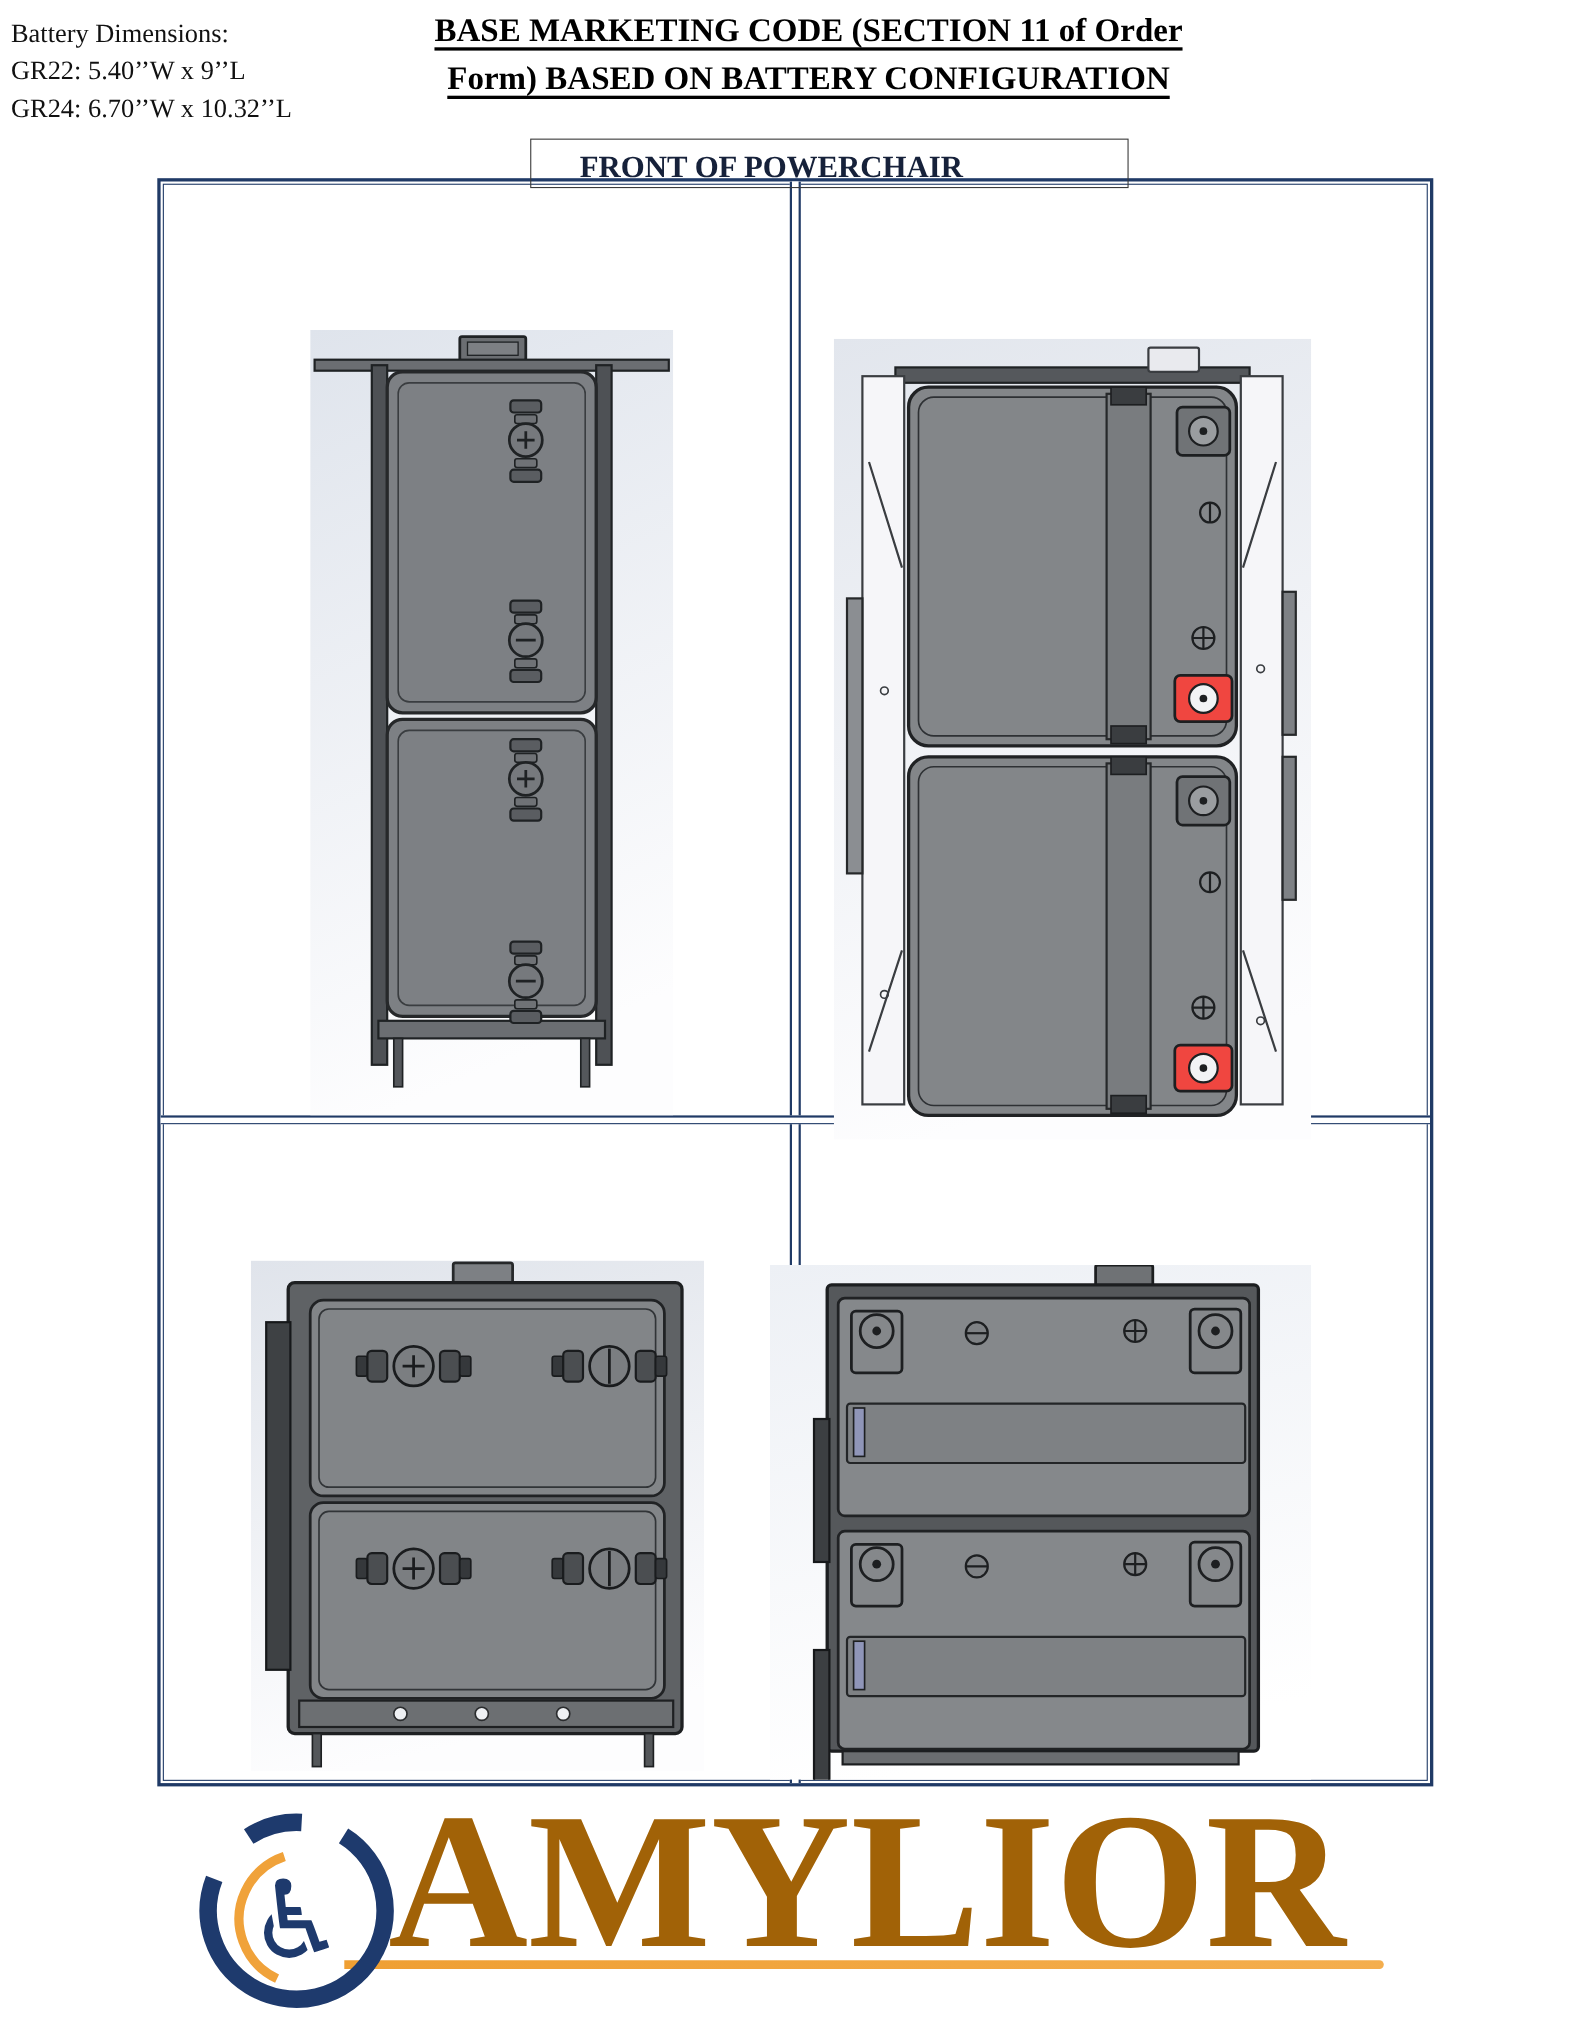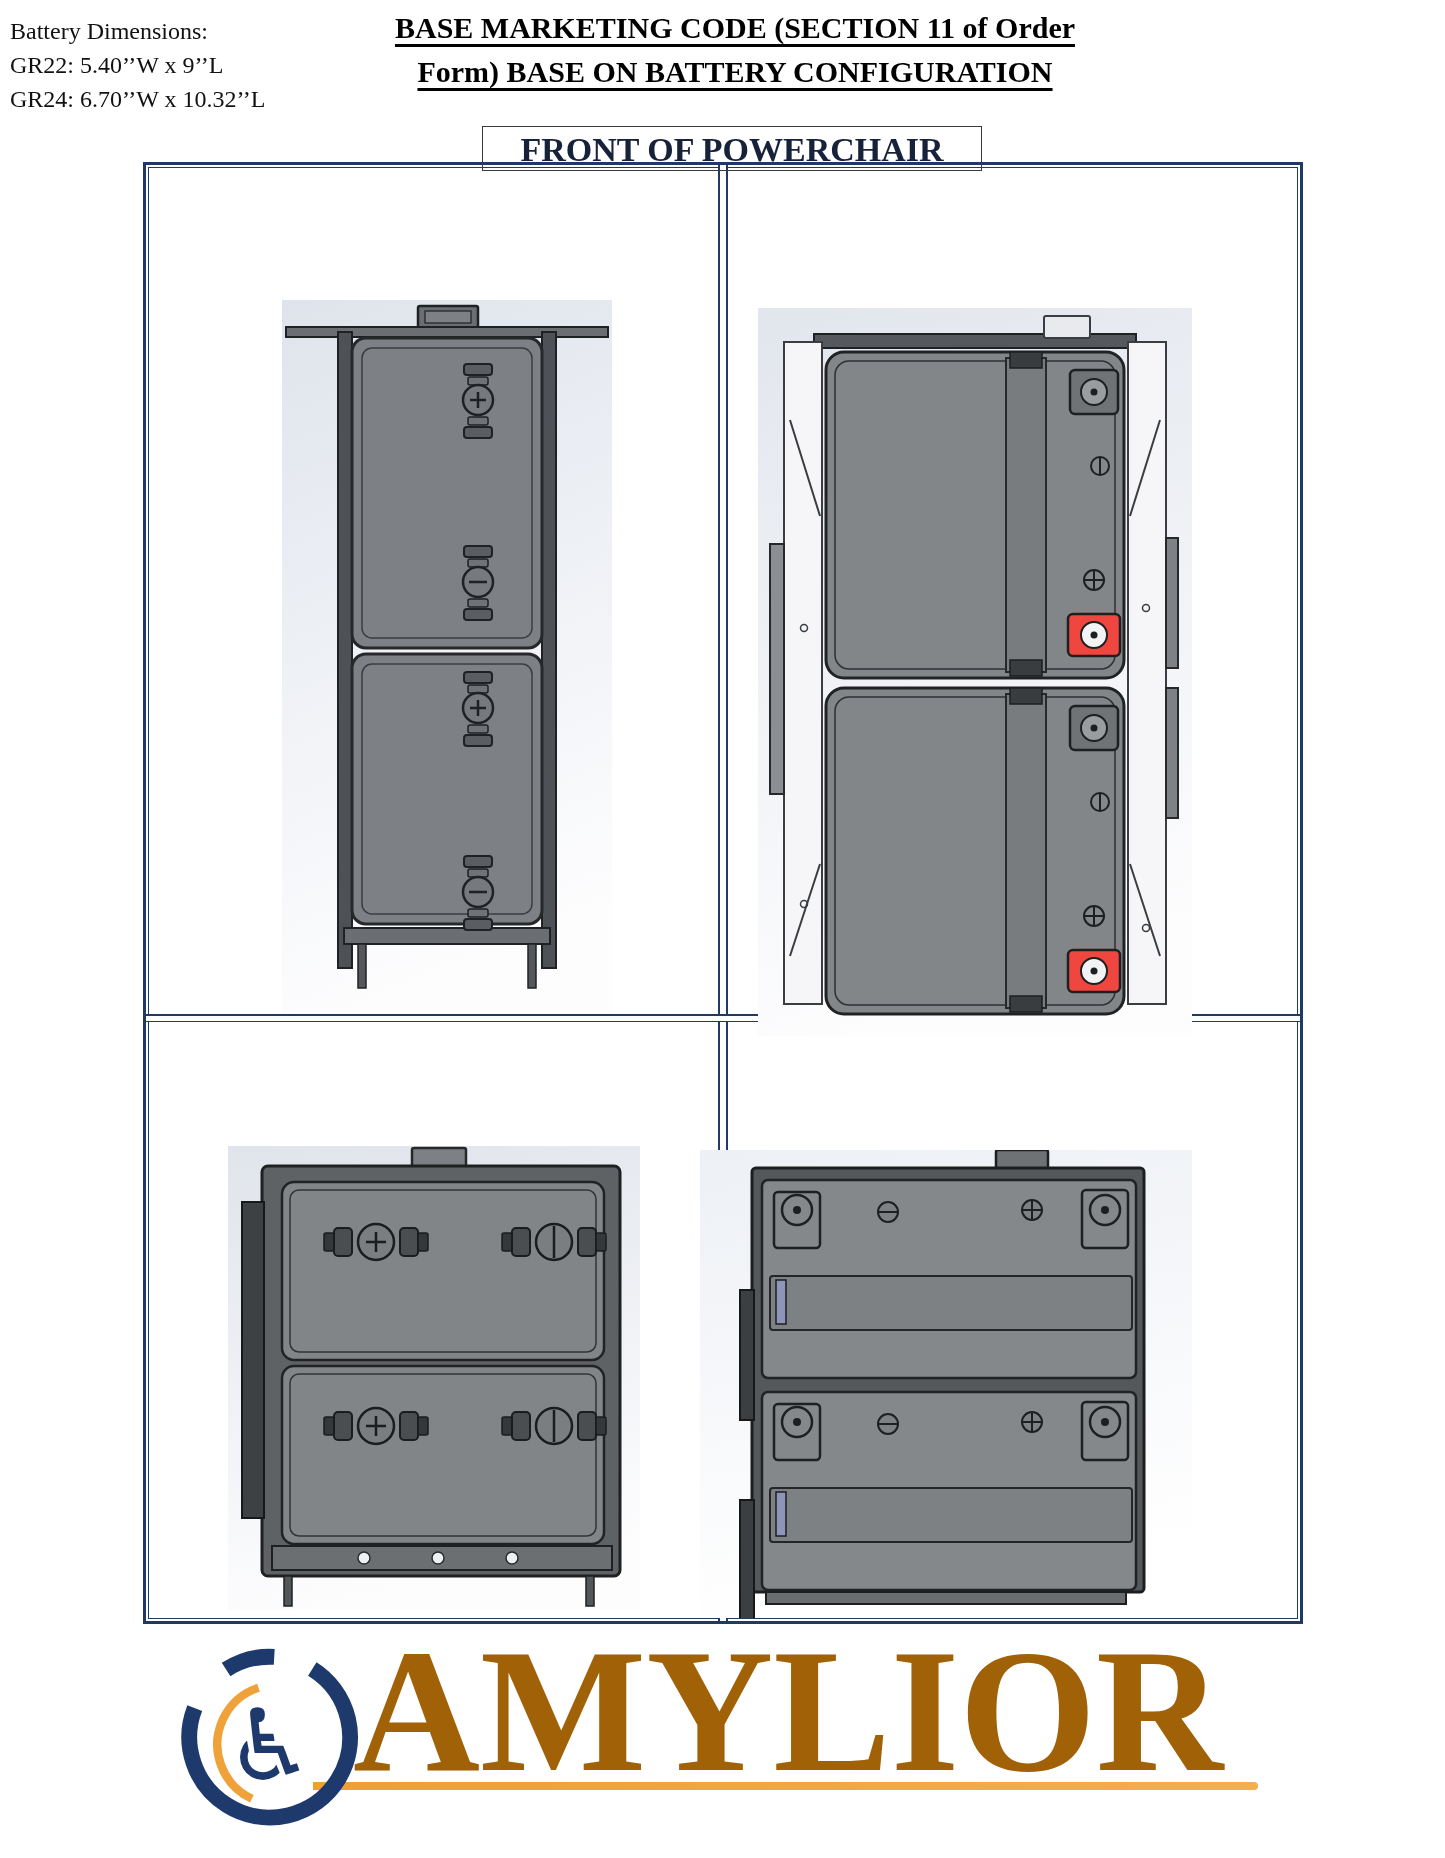--- a/index.html
+++ b/index.html
@@ -8,22 +8,22 @@
     font-family:"Liberation Serif", serif;color:#000;overflow:hidden;
   }
   
   .dims-note{position:absolute;left:10px;top:14px;font-size:24px;line-height:34px;color:#111;}
   
   .main-title{position:absolute;left:330px;top:6px;width:810px;text-align:center;
     font-size:30px;font-weight:bold;line-height:44px;color:#000;}
   .main-title .tl{display:inline;text-decoration:underline;text-decoration-thickness:3px;text-underline-offset:6px;text-align:right;}
   
   .front-box{position:absolute;left:482px;top:126px;width:498px;height:42px;
-    border:1px solid #3a3a3a;display:flex;align-items:flex-end;justify-content:center;
-    font-size:34px;font-weight:bold;color:#16213a;padding-bottom:1px;z-index:3;background:transparent;}
+    border:1px solid #3a3a3a;display:flex;align-items:flex-end;
+    font-size:28px;font-weight:bold;color:#16213a;padding-bottom:1px;z-index:3;background:transparent;padding-left:44px;}
   
   .grid{position:absolute;left:143px;top:162px;width:1154px;height:1456px;
     border:3px solid #203a66;background:#fff;z-index:1;}
   .grid .inner-line{position:absolute;inset:2px;border:1px solid #203a66;pointer-events:none;}
   .v-divider{position:absolute;left:572px;top:0;bottom:0;width:6px;
     border-left:2px solid #203a66;border-right:2px solid #203a66;background:#fff;}
   .h-divider{position:absolute;left:0;right:0;top:849px;height:5px;
     border-top:2px solid #203a66;border-bottom:1px solid #203a66;background:#fff;}
   
   .cell-header{position:absolute;border:2px solid #2b2b2b;background:#fff;text-align:center;padding-top:3px;}
@@ -54,21 +54,21 @@
 <div class="page">
 
   <div class="dims-note">
     <div>Battery Dimensions:</div>
     <div>GR22: 5.40’’W x 9’’L</div>
     <div>GR24: 6.70’’W x 10.32’’L</div>
   </div>
 
   <div class="main-title">
     <div><span class="tl">BASE MARKETING CODE (SECTION 11 of Order</span></div>
-    <div><span class="tl">Form) BASE ON BATTERY CONFIGURATION</span></div>
+    <div><span class="tl">Form) BASED ON BATTERY CONFIGURATION</span></div>
   </div>
 
   <div class="front-box">
     <span>FRONT OF POWERCHAIR</span>
   </div>
 
   <div class="grid">
     <div class="inner-line"></div>
     <div class="v-divider"></div>
     <div class="h-divider"></div>

